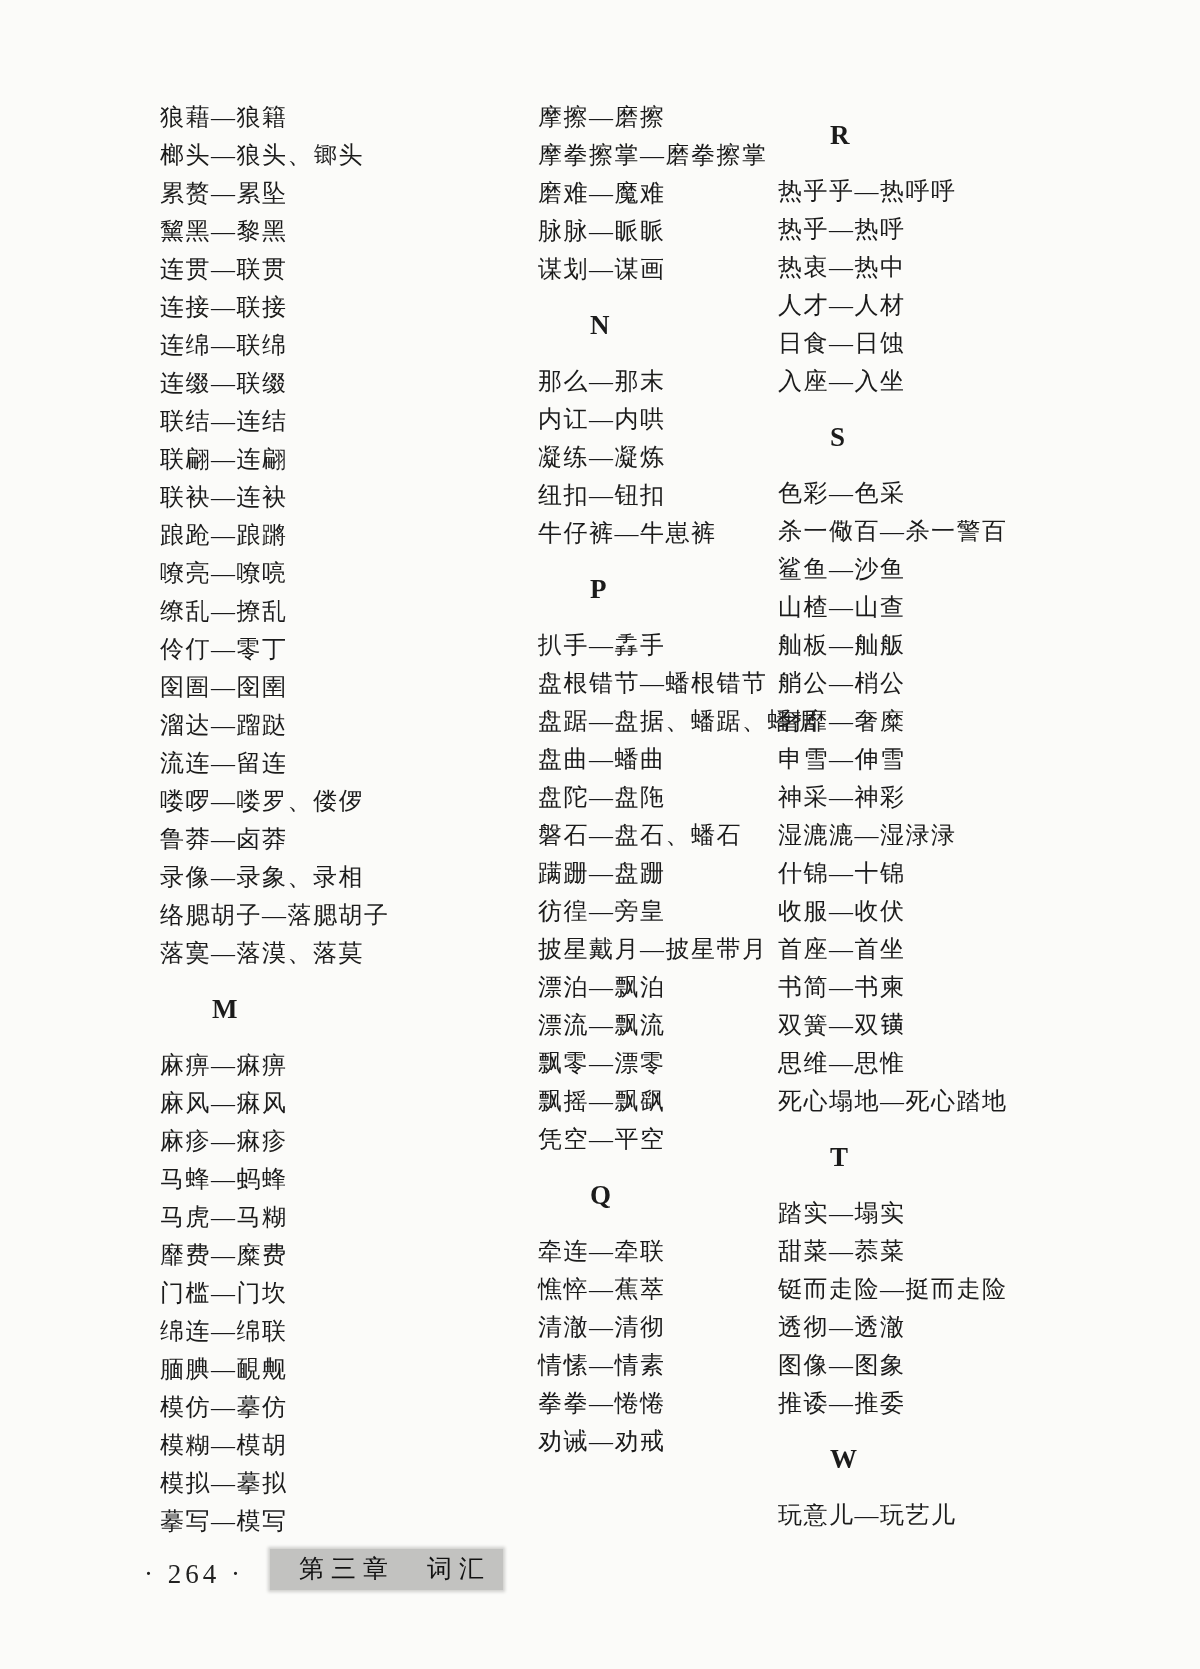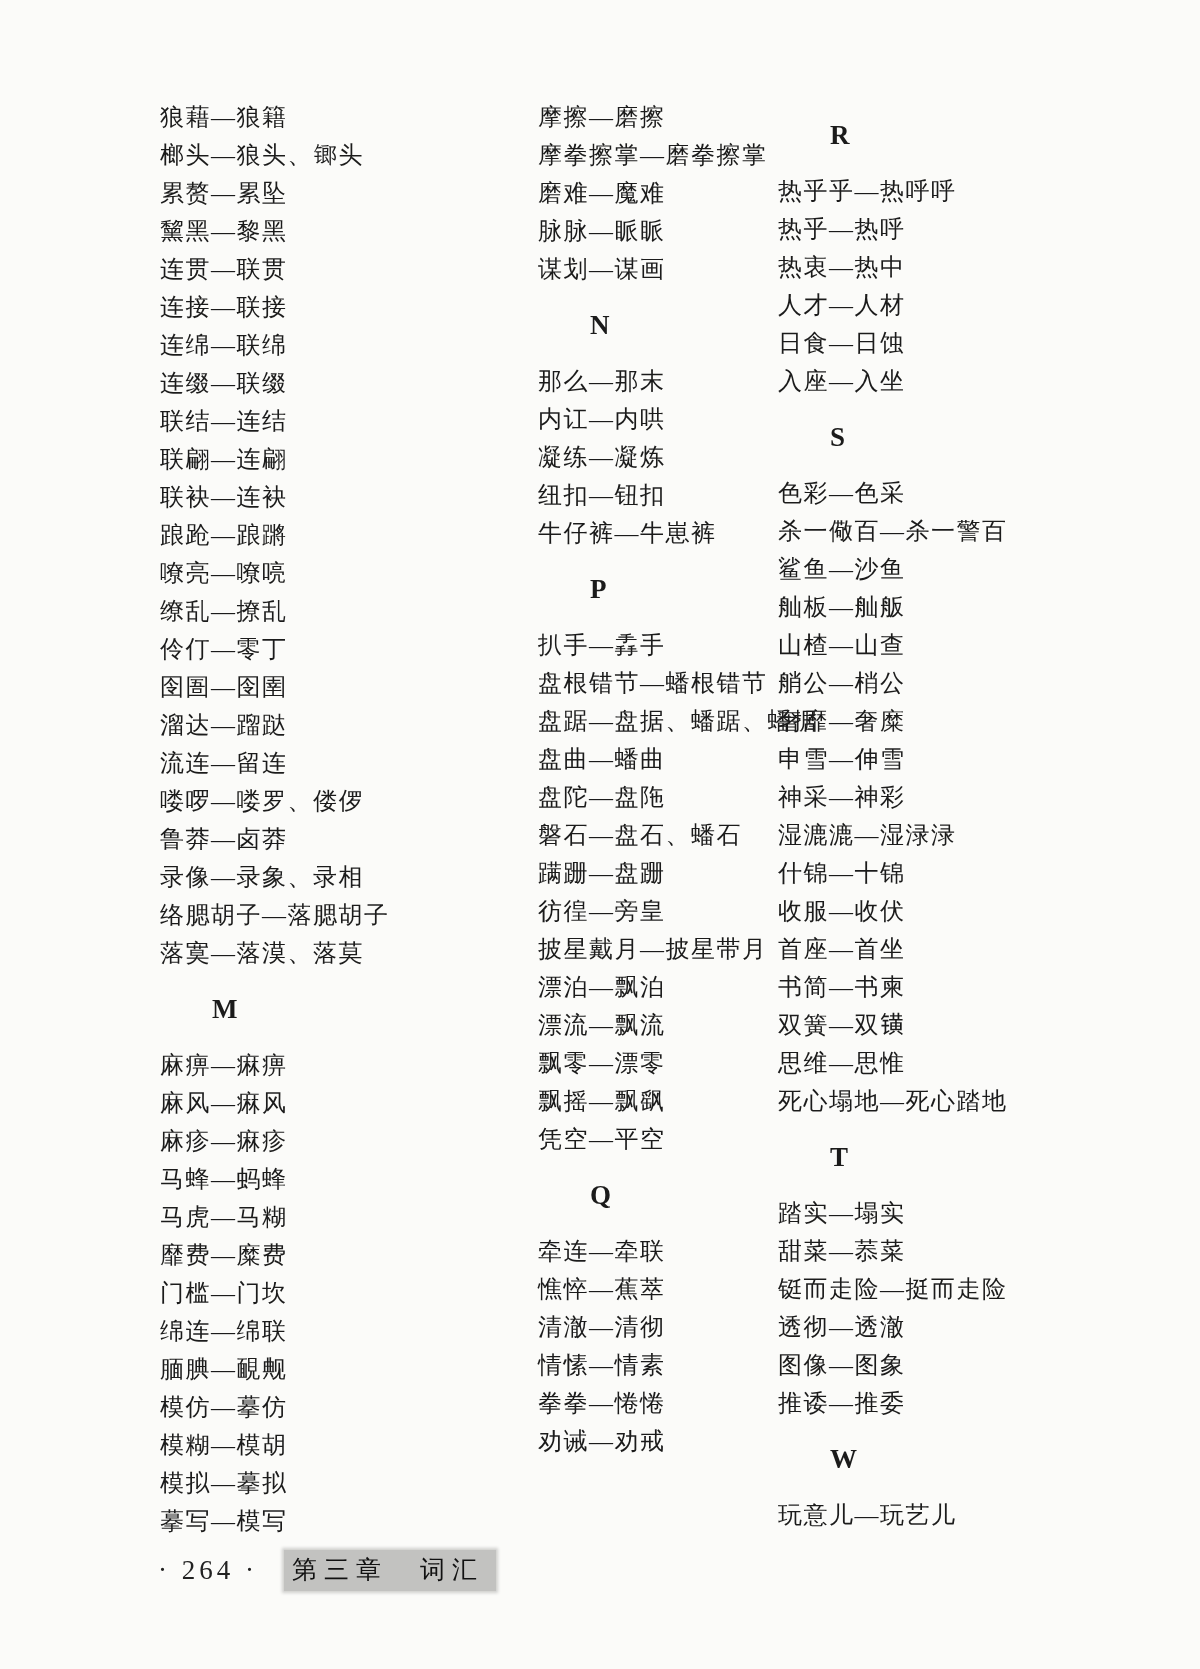--- a/index.html
+++ b/index.html
@@ -21,33 +21,33 @@
     font-size: 24px; letter-spacing: 1.5px;
     white-space: nowrap;
   }
   .section-header {
     height: 74px; line-height: 74px;
     font-size: 27px; font-weight: bold;
     padding-left: 52px;
     font-family: "Liberation Serif", "DejaVu Serif", serif;
   }
   .footer {
-    position: absolute; left: 158px; top: 1550px;
-    display: flex; align-items: center; gap: 26px;
+    position: absolute; left: 144px; top: 1550px;
+    display: flex; align-items: flex-end; gap: 26px;
     height: 40px;
   }
   .page-number {
     font-size: 27px; letter-spacing: 4px; color: #222;
   }
   .chapter-label {
     background: #c2c2c0;
     box-shadow: 0 0 3px 2px #cfcfcd;
     color: #111;
     font-size: 25px; letter-spacing: 7px;
-    padding: 3px 12px 5px 8px;
+    padding: 3px 12px 5px 29px;
     white-space: pre;
   }
 </style>
 </head>
 <body>
 
 <div class="page">
 
   <div class="col col-left">
       <div class="entry">狼藉—狼籍</div>
@@ -128,22 +128,22 @@
       <div class="entry">热乎乎—热呼呼</div>
       <div class="entry">热乎—热呼</div>
       <div class="entry">热衷—热中</div>
       <div class="entry">人才—人材</div>
       <div class="entry">日食—日蚀</div>
       <div class="entry">入座—入坐</div>
       <div class="section-header">S</div>
       <div class="entry">色彩—色采</div>
       <div class="entry">杀一儆百—杀一警百</div>
       <div class="entry">鲨鱼—沙鱼</div>
+      <div class="entry">山楂—山查</div>
       <div class="entry">舢板—舢舨</div>
-      <div class="entry">山楂—山查</div>
       <div class="entry">艄公—梢公</div>
       <div class="entry">奢靡—奢糜</div>
       <div class="entry">申雪—伸雪</div>
       <div class="entry">神采—神彩</div>
       <div class="entry">湿漉漉—湿渌渌</div>
       <div class="entry">什锦—十锦</div>
       <div class="entry">收服—收伏</div>
       <div class="entry">首座—首坐</div>
       <div class="entry">书简—书柬</div>
       <div class="entry">双簧—双𨱑</div>

